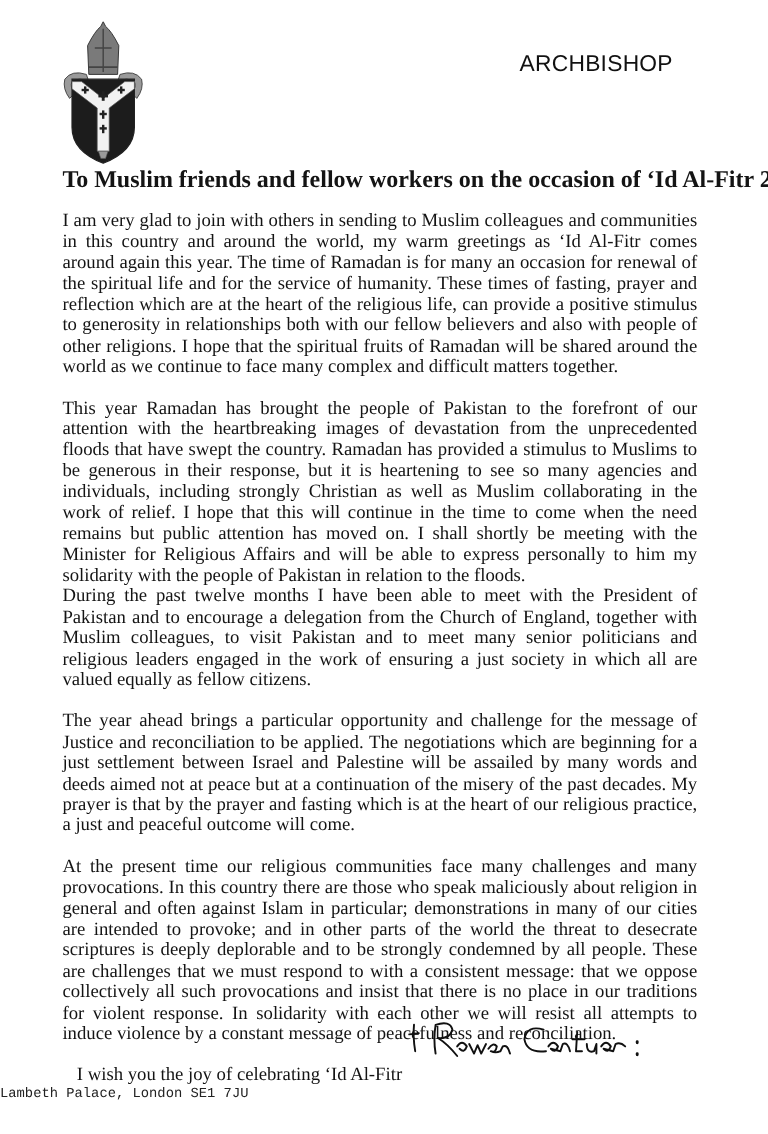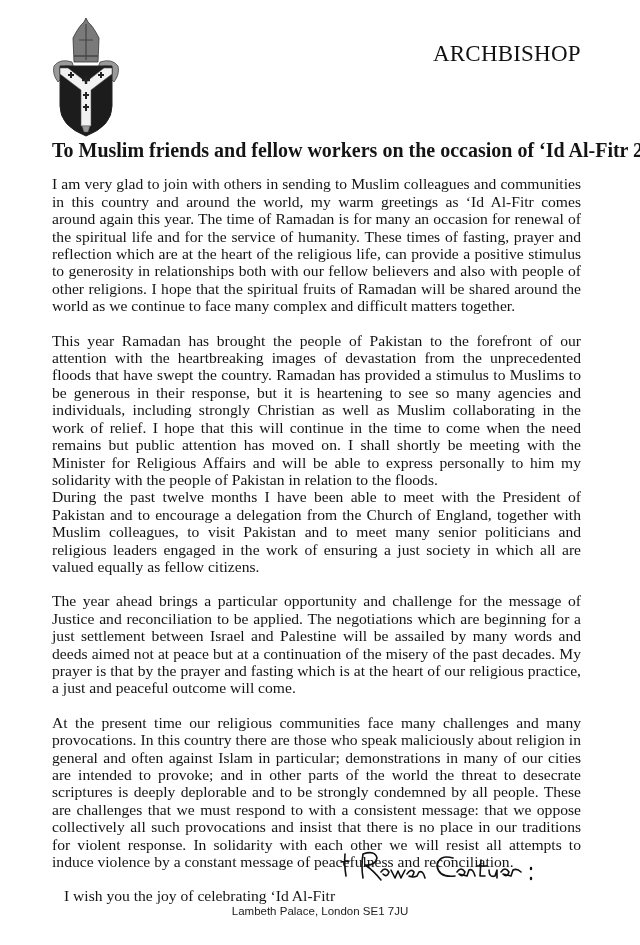--- a/index.html
+++ b/index.html
@@ -1,36 +1,36 @@
 <!DOCTYPE html>
 <html><head>
   <meta charset="utf-8">
   <style>
     html, body { margin: 0; padding: 0; background: #ffffff; }
     body { width: 640px; height: 945px; position: relative; overflow: hidden; color: #111; }
     .crest { position: absolute; left: 46px; top: 18px; width: 80px; height: 120px; }
     .letterhead {
       position: absolute; left: 433px; top: 42px; width: 200px;
-      font-family: Liberation Serif, serif; font-size: 23px; line-height: 24px;
+      font-family: Liberation Sans, sans-serif; font-size: 19px; line-height: 24px;
       letter-spacing: 0.2px; color: #111; font-weight: normal;
     }
     .letterhead div { white-space: nowrap; }
     .body-text {
       position: absolute; left: 52px; top: 142px; width: 529px;
       font-family: "Liberation Serif", serif; font-size: 15.6px; line-height: 17.4px;
       color: #141414;
     }
     .heading { font-weight: bold; margin: 0 0 16px 0; white-space: nowrap; font-size: 20px; }
     .para { margin: 0 0 17px 0; text-align: justify; }
     .para.tight { margin-bottom: 0; }
     .closing { margin: 12px; }
     .signature { position: absolute; left: 335px; top: 848px; width: 260px; height: 40px; }
     .footer {
-      position: absolute; left: 0; width: 640px; top: 905px; text-align: center;
-      font-family: Liberation Sans, sans-serif; font-size: 11.5px; color: #222;
+      position: absolute; left: 0; width: 640px; top: 905px; 
+      font-family: Liberation Mono, monospace; font-size: 11.5px; color: #222;
     }
   </style>
 </head>
 <body>
 
 <svg class="crest" viewBox="0 0 80 120" xmlns="http://www.w3.org/2000/svg">
 
   <path d="M28 44 L27 20 Q33 8 38 4 L40 0 L42 4 Q47 8 53 20 L52 44 Z" fill="#7a7a7a" stroke="#333" stroke-width="0.8"></path>
   <path d="M40 6 L40 42 M33 22 L47 22" stroke="#444" stroke-width="1.2" fill="none"></path>
   <path d="M28 38 L52 38" stroke="#444" stroke-width="1.5"></path>

